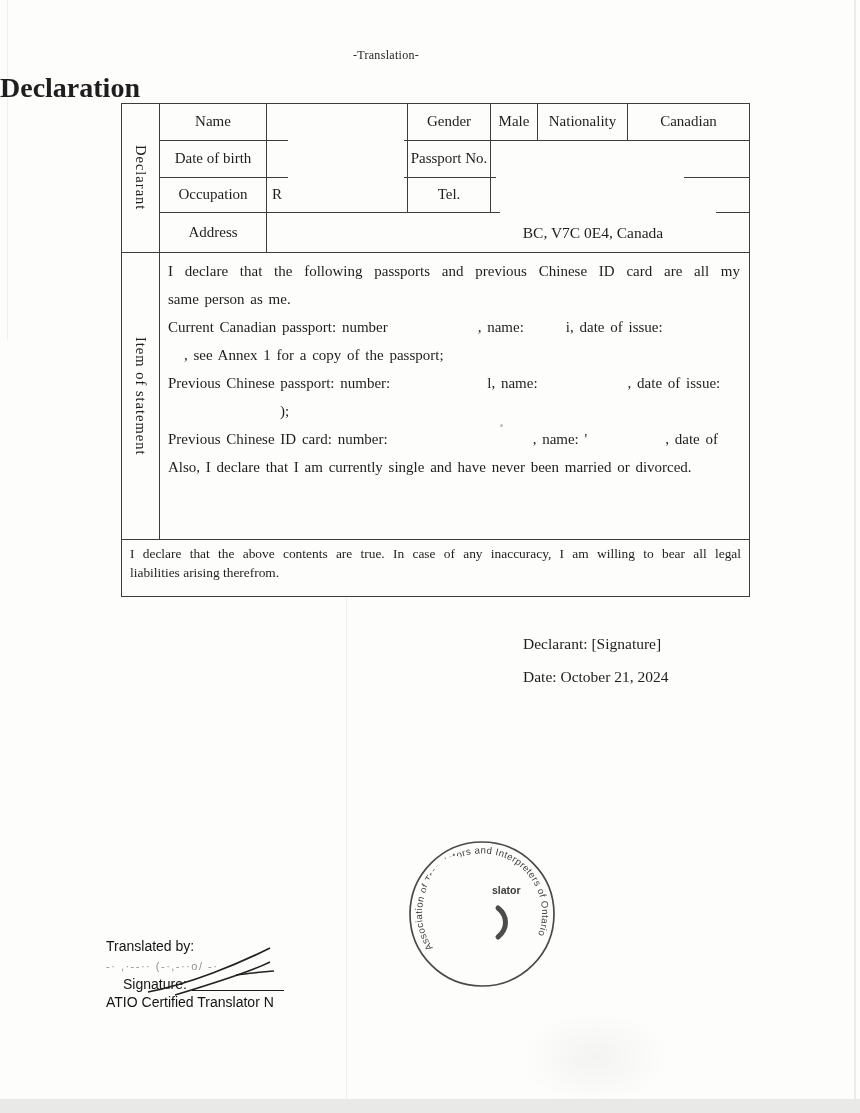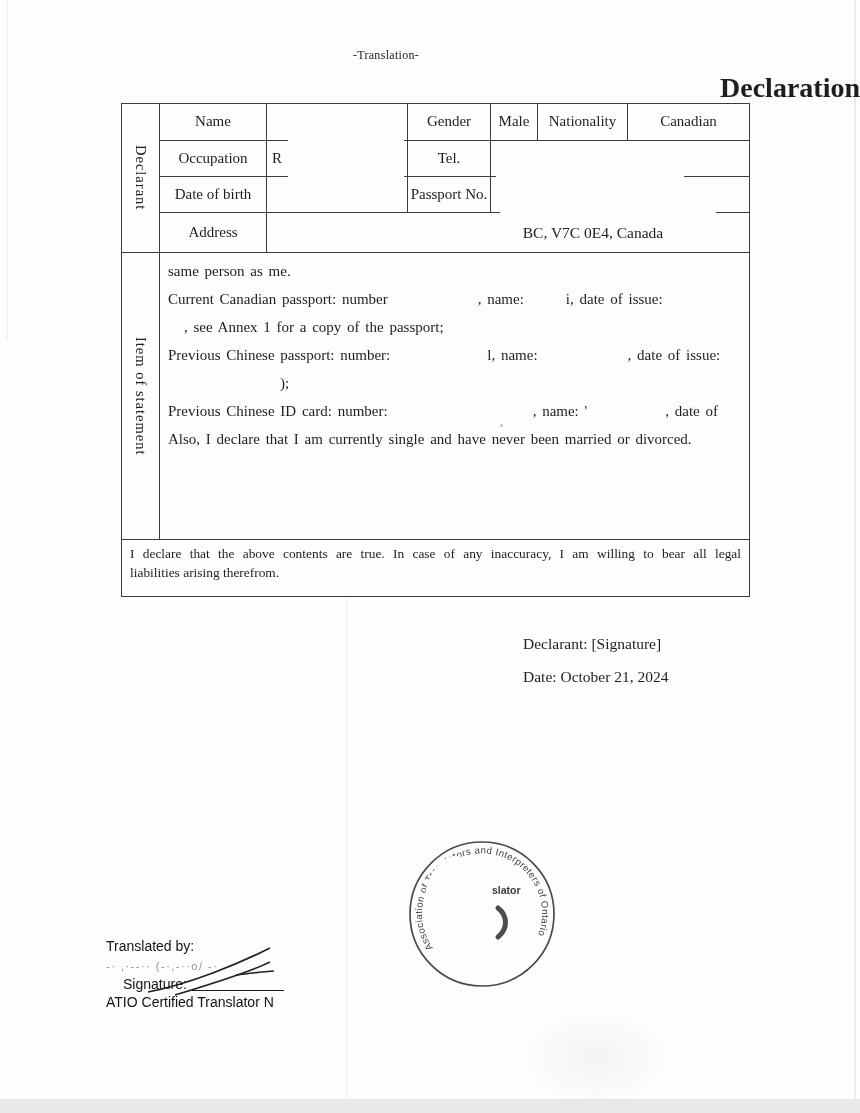--- a/index.html
+++ b/index.html
@@ -4,21 +4,21 @@
 <style>
   * { margin:0; padding:0; box-sizing:border-box; }
   html,body { background:#ffffff; }
   .page {
     position:relative; width:860px; height:1113px;
     background:#fdfdfc; overflow:hidden;
     font-family:"Liberation Serif", serif; color:#1e1e1e;
   }
   
   .trans-note { position:absolute; top:48px; left:0; width:772px; text-align:center; font-size:12px; letter-spacing:.3px; }
-  .doc-title  { position:absolute; top:72px; left:0; width:860px; text-align:right; font-size:28px; font-weight:bold; }
+  .doc-title  { position:absolute; top:72px; left:0; width:860px; text-align:left; font-size:28px; font-weight:bold; }
   
   .doc-table { position:absolute; left:121px; top:103px; width:629px; height:494px;
                border:1.5px solid #3c3c3c; background:transparent; }
   .sec { display:flex; }
   .header-sec { height:149px; border-bottom:1px solid #3c3c3c; }
   .stmt-sec { height:287px; border-bottom:1px solid #3c3c3c; }
   .vcol { width:38px; border-right:1px solid #3c3c3c; display:flex; align-items:center; justify-content:center; }
   .vtext { writing-mode:vertical-rl; text-orientation:mixed; font-size:14.5px; letter-spacing:1px; white-space:nowrap; }
   .hrows { flex:1; display:flex; flex-direction:column; }
   .row { display:flex; }
@@ -86,44 +86,45 @@
       </div>
       <div class="hrows">
         <div class="row r1 bB">
           <div class="cell bR w-label">Name</div>
           <div class="cell bR w-value"></div>
           <div class="cell bR w-glabel">Gender</div>
           <div class="cell bR w-male">Male</div>
           <div class="cell bR w-nat">Nationality</div>
           <div class="cell w-can">Canadian</div>
         </div>
+        <div class="row r2 bB">
+          <div class="cell bR w-label">Date of birth</div>
+          <div class="cell bR w-value"></div>
+          <div class="cell bR w-glabel passport-lbl">Passport No.</div>
+          <div class="cell w-rest"></div>
+        </div>
         <div class="row r3 bB">
           <div class="cell bR w-label">Occupation</div>
           <div class="cell bR w-value occ-val">R</div>
           <div class="cell bR w-glabel">Tel.</div>
-          <div class="cell w-rest"></div>
-        </div>
-        <div class="row r2 bB">
-          <div class="cell bR w-label">Date of birth</div>
-          <div class="cell bR w-value"></div>
-          <div class="cell bR w-glabel passport-lbl">Passport No.</div>
           <div class="cell w-rest"></div>
         </div>
         <div class="row r4">
           <div class="cell bR w-label">Address</div>
           <div class="cell addr-val">BC, V7C 0E4, Canada</div>
         </div>
       </div>
     </div>
 
     <div class="sec stmt-sec">
       <div class="vcol">
         <span class="vtext">Item of statement</span>
       </div>
       <div class="stmt-content">
+        <div class="jline">I declare that the following passports and previous Chinese ID card are all my</div>
         <div>same person as me.</div>
         <div class="sline">
           <span>Current Canadian passport: number</span><span class="rg gw1"></span><span>, name:</span><span class="rg gw2"></span><span>i, date of issue:</span>
         </div>
         <div class="ind16">, see Annex 1 for a copy of the passport;</div>
         <div class="sline">
           <span>Previous Chinese passport: number:</span><span class="rg gw3"></span><span>l, name:</span><span class="rg gw4"></span><span>, date of issue:</span>
         </div>
         <div class="ind112">);</div>
         <div class="sline">

